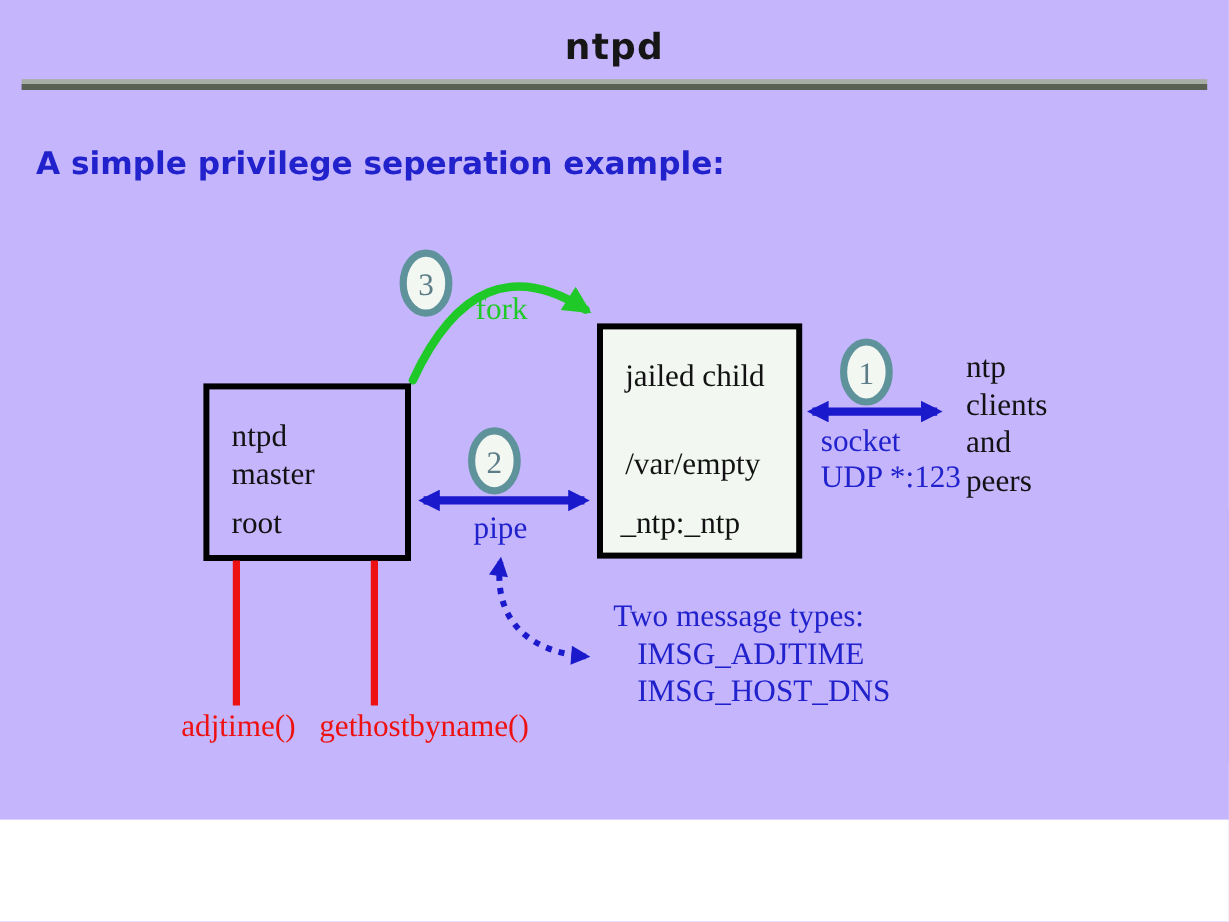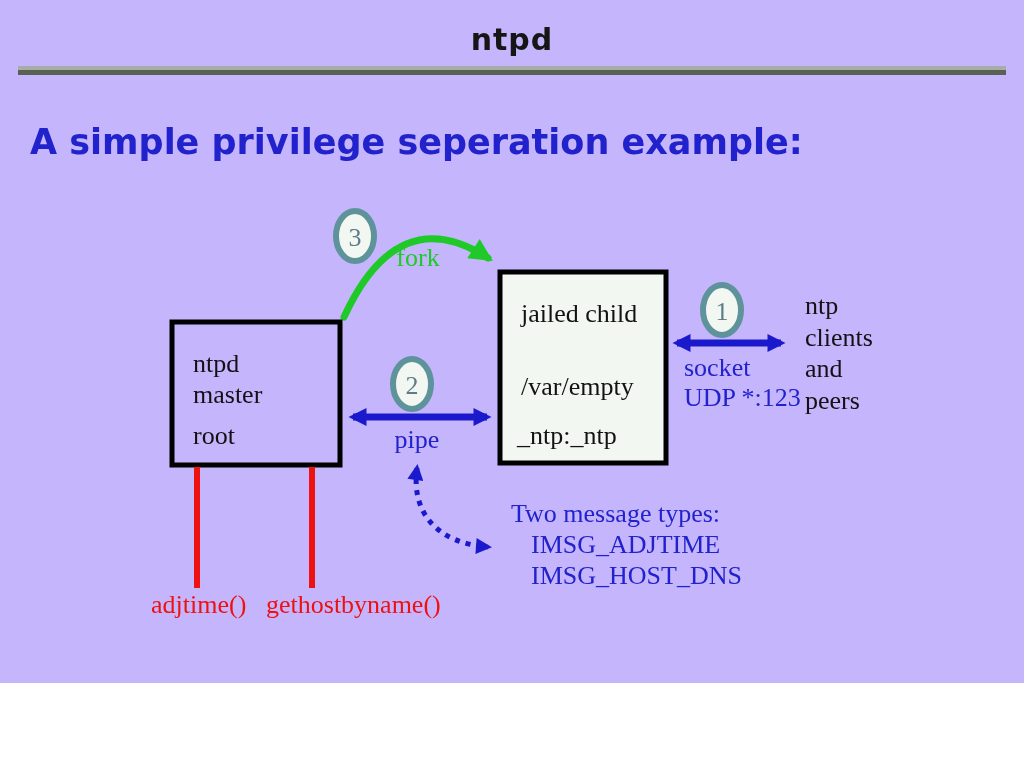--- a/index.html
+++ b/index.html
@@ -18,21 +18,21 @@
     letter-spacing:1px;
   }
   .rule{
     position:absolute;left:18px;top:66px;width:988px;height:9px;
   }
   .rule .light{height:4px;background:#a7aca4;}
   .rule .dark{height:5px;background:#596054;}
   .subtitle{
     position:absolute;left:30px;top:122px;
     font-family:"DejaVu Sans", sans-serif;
-    font-weight:bold;font-size:35px;color:#2222cc;
+    font-weight:bold;font-size:26px;color:#2222cc;
   }
   svg{position:absolute;left:0;top:0;}
   .serif{font-family:"Liberation Serif","DejaVu Serif",serif;font-size:26px;}
   .blue-t{fill:#2222cc;}
   .black-t{fill:#121212;}
   .red-t{fill:#ee1111;}
   .green-t{fill:#1fca28;}
   .badge-t{fill:#5c7d87;}
 </style>
 </head>

